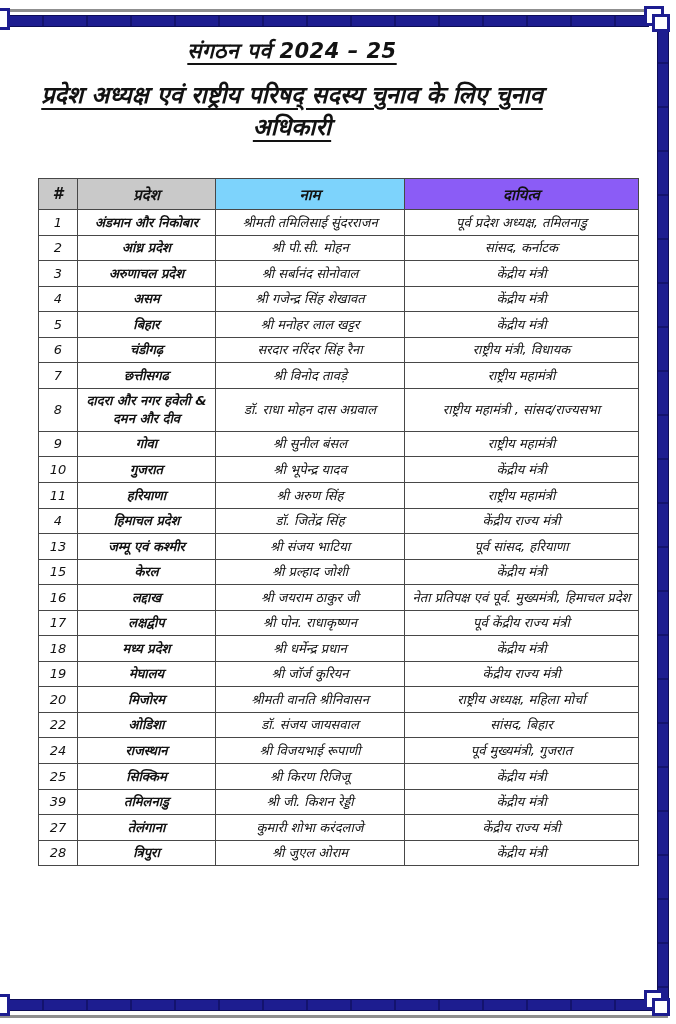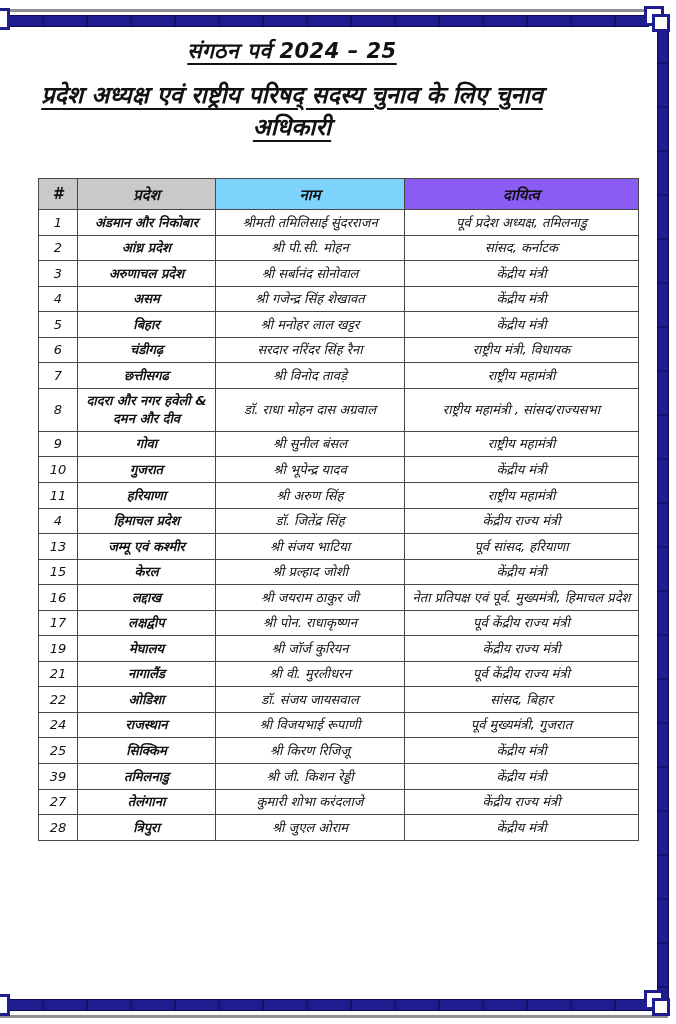--- a/index.html
+++ b/index.html
@@ -214,35 +214,41 @@
     <td class="cell-role">नेता प्रतिपक्ष एवं पूर्व. मुख्यमंत्री, हिमाचल प्रदेश</td>
   </tr>
 
   <tr>
     <td class="cell-num">17</td>
     <td class="cell-state">लक्षद्वीप</td>
     <td class="cell-name">श्री पोन. राधाकृष्णन</td>
     <td class="cell-role">पूर्व केंद्रीय राज्य मंत्री</td>
   </tr>
 
+  <tr>
+    <td class="cell-num">18</td>
+    <td class="cell-state">मध्य प्रदेश</td>
+    <td class="cell-name">श्री धर्मेन्द्र प्रधान</td>
+    <td class="cell-role">केंद्रीय मंत्री</td>
+  </tr>
 
   <tr>
     <td class="cell-num">19</td>
     <td class="cell-state">मेघालय</td>
     <td class="cell-name">श्री जॉर्ज कुरियन</td>
     <td class="cell-role">केंद्रीय राज्य मंत्री</td>
   </tr>
 
-
-  <tr>
-    <td class="cell-num">21</td>
-    <td class="cell-state">नागालैंड</td>
-    <td class="cell-name">श्री वी. मुरलीधरन</td>
-    <td class="cell-role">पूर्व केंद्रीय राज्य मंत्री</td>
-  </tr>
+  <tr>
+    <td class="cell-num">20</td>
+    <td class="cell-state">मिजोरम</td>
+    <td class="cell-name">श्रीमती वानति श्रीनिवासन</td>
+    <td class="cell-role">राष्ट्रीय अध्यक्ष, महिला मोर्चा</td>
+  </tr>
+
 
   <tr>
     <td class="cell-num">22</td>
     <td class="cell-state">ओडिशा</td>
     <td class="cell-name">डॉ. संजय जायसवाल</td>
     <td class="cell-role">सांसद, बिहार</td>
   </tr>
 
 
   <tr>

